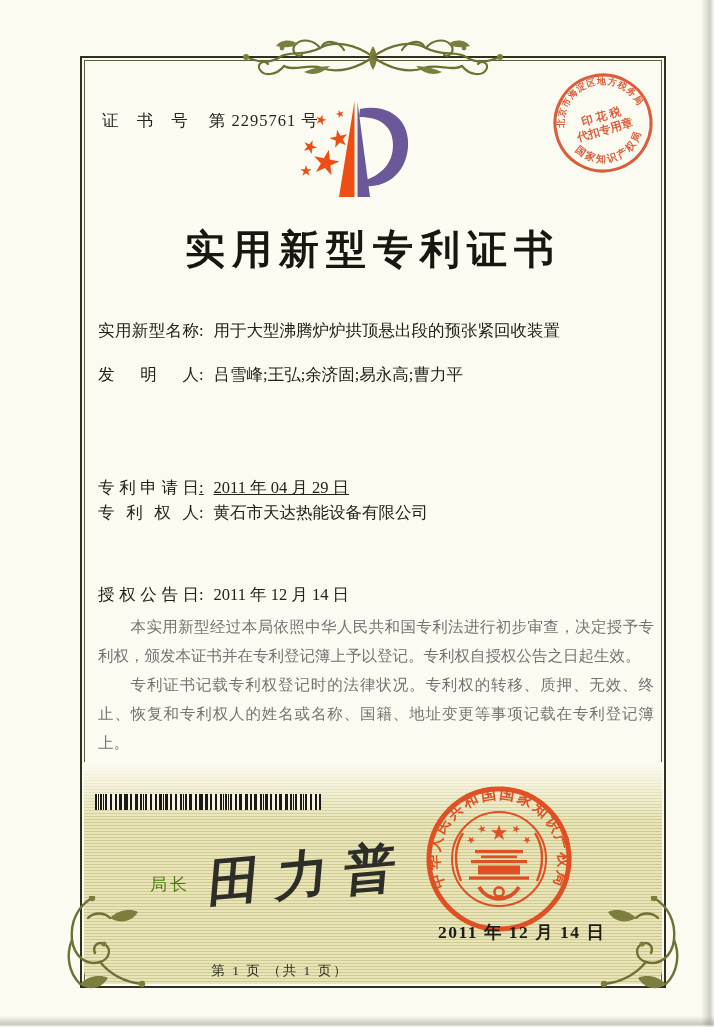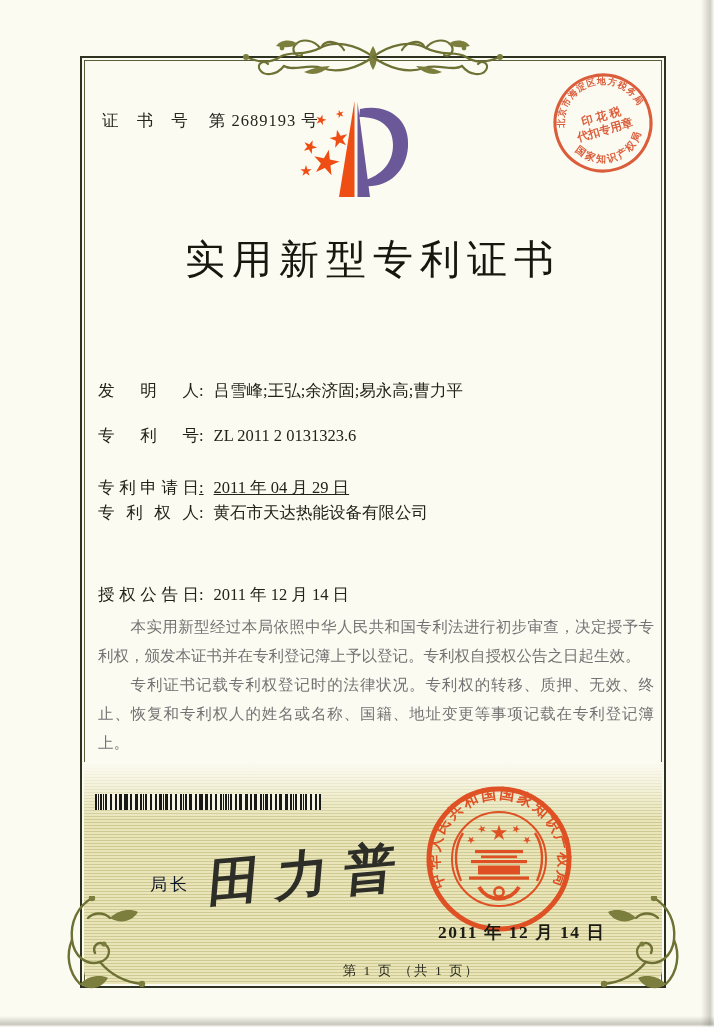--- a/index.html
+++ b/index.html
@@ -39,22 +39,22 @@
   .texture-fade{
     position:absolute;left:84px;top:762px;width:578px;height:58px;
     background:linear-gradient(180deg,#fcfbf2 0%,rgba(252,251,242,0) 100%);
   }
 
   .certno{position:absolute;left:102px;top:110px;font-size:16.5px;color:#26261f;letter-spacing:1px;}
   .certno .gap{display:inline-block;width:14px;}
   .certno .sp{letter-spacing:7px;}
 
   .title{
-    position:absolute;left:80px;top:232px;width:586px;text-align:center;
-    font-size:40px;font-weight:normal;color:#17170f;letter-spacing:7px;
+    position:absolute;left:80px;top:222px;width:586px;text-align:center;
+    font-size:40px;font-weight:bold;color:#17170f;letter-spacing:7px;
   }
 
   .field{position:absolute;left:98px;font-size:16.5px;color:#222219;white-space:nowrap;}
   .field .lbl{display:inline-block;width:101px;text-align:justify;text-align-last:justify;}
   .field .val{margin-left:10px;}
 
   .paras{
     position:absolute;left:98px;top:612px;width:556px;
     font-size:15.5px;line-height:29px;color:#737373;text-align:justify;
   }
@@ -62,31 +62,31 @@
 
   .barcode{
     position:absolute;left:95px;top:794px;width:226px;height:16px;
     background:
       repeating-linear-gradient(90deg,#191916 0 2px,rgba(0,0,0,0) 2px 5px),
       repeating-linear-gradient(90deg,#191916 0 1px,rgba(0,0,0,0) 1px 8px),
       repeating-linear-gradient(90deg,rgba(0,0,0,0) 0 3px,#191916 3px 4px,rgba(0,0,0,0) 4px 13px),
       #f6f4e4;
   }
 
-  .director{position:absolute;left:150px;top:873px;font-size:17px;color:#0f172a;letter-spacing:3px;}
+  .director{position:absolute;left:150px;top:873px;font-size:17px;color:#4d7c0f;letter-spacing:3px;}
   .signature{
     position:absolute;left:208px;top:828px;width:230px;height:92px;
     font-size:52px;color:#2e2e28;letter-spacing:16px;white-space:nowrap;
     transform:rotate(-5deg) skewX(-10deg);
     font-weight:bold;line-height:92px;
   }
 
   .issue-date{position:absolute;left:438px;top:920px;font-size:17.5px;font-weight:600;color:#1c1c14;letter-spacing:1.5px;}
 
-  .footer{position:absolute;left:80px;top:962px;width:400px;text-align:right;font-size:13.5px;color:#2c2c20;letter-spacing:2px;}
+  .footer{position:absolute;left:80px;top:962px;width:400px;text-align:center;font-size:13.5px;color:#2c2c20;letter-spacing:2px;}
 
   .svg-abs{position:absolute;}
   .flip{transform:scaleX(-1);}
 </style>
 </head>
 <body>
 
 <div id="page">
 
   <svg width="0" height="0" style="position:absolute" aria-hidden="true">
@@ -157,21 +157,21 @@
     <g fill="#7b7e3c">
       <path d="M22,88 C30,80 42,78 50,82 C44,92 32,96 22,88 Z"></path>
       <path d="M52,22 C60,14 72,12 80,16 C74,26 62,28 52,22 Z"></path>
       <circle cx="34" cy="2" r="3.2"></circle>
       <circle cx="84" cy="88" r="3.2"></circle>
       <circle cx="46" cy="48" r="2.6"></circle>
     </g>
   </svg>
 
   <div class="certno">
-    <span class="sp">证 书 号</span><span class="gap"></span><span>第 2689193 号</span>
+    <span class="sp">证 书 号</span><span class="gap"></span><span>第 2295761 号</span>
   </div>
 
   <svg class="svg-abs" style="left:292px;top:95px;" width="132" height="110" viewBox="0 0 132 110">
     <g fill="#6a5898">
       <path d="M68,14 C98,8 118,26 116,52 C114,78 95,93 72,91 C68,91 67,88 71,86 C90,80 101,68 101,50 C101,32 89,22 67,22 Z"></path>
       <polygon points="65.5,7 65.5,102 78,102"></polygon>
     </g>
     <polygon points="62.5,6 47,102 62.5,102" fill="#ee4e13"></polygon>
     <g fill="#ee4e13">
       <use href="#star5" transform="translate(34,68) scale(1.35) rotate(12)"></use>
@@ -196,25 +196,25 @@
       <text x="0" y="-3" text-anchor="middle" font-size="11.5" font-weight="bold">印 花 税</text>
       <text x="0" y="11" text-anchor="middle" font-size="11.5" font-weight="bold">代扣专用章</text>
       <text font-size="10" font-weight="bold" letter-spacing="2">
         <textPath href="#taxBottom" startOffset="50%" text-anchor="middle">国家知识产权局</textPath>
       </text>
     </g>
   </svg>
 
   <div class="title">实用新型专利证书</div>
 
-  <div class="field" style="top:380px;">
+  <div class="field" style="top:320px;">
+    <span class="lbl">实用新型名称</span><span>:</span><span class="val">用于大型沸腾炉炉拱顶悬出段的预张紧回收装置</span>
+  </div>
+  <div class="field" style="top:364px;">
     <span class="lbl">发明人</span><span>:</span><span class="val">吕雪峰;王弘;余济固;易永高;曹力平</span>
-  </div>
-  <div class="field" style="top:425px;">
-    <span class="lbl">专利号</span><span>:</span><span class="val">ZL 2011 2 0131323.6</span>
   </div>
   <div class="field" style="top:477px;text-decoration:underline;">
     <span class="lbl">专利申请日</span><span>:</span><span class="val">2011 年 04 月 29 日</span>
   </div>
   <div class="field" style="top:502px;">
     <span class="lbl">专利权人</span><span>:</span><span class="val">黄石市天达热能设备有限公司</span>
   </div>
   <div class="field" style="top:584px;">
     <span class="lbl">授权公告日</span><span>:</span><span class="val">2011 年 12 月 14 日</span>
   </div>

